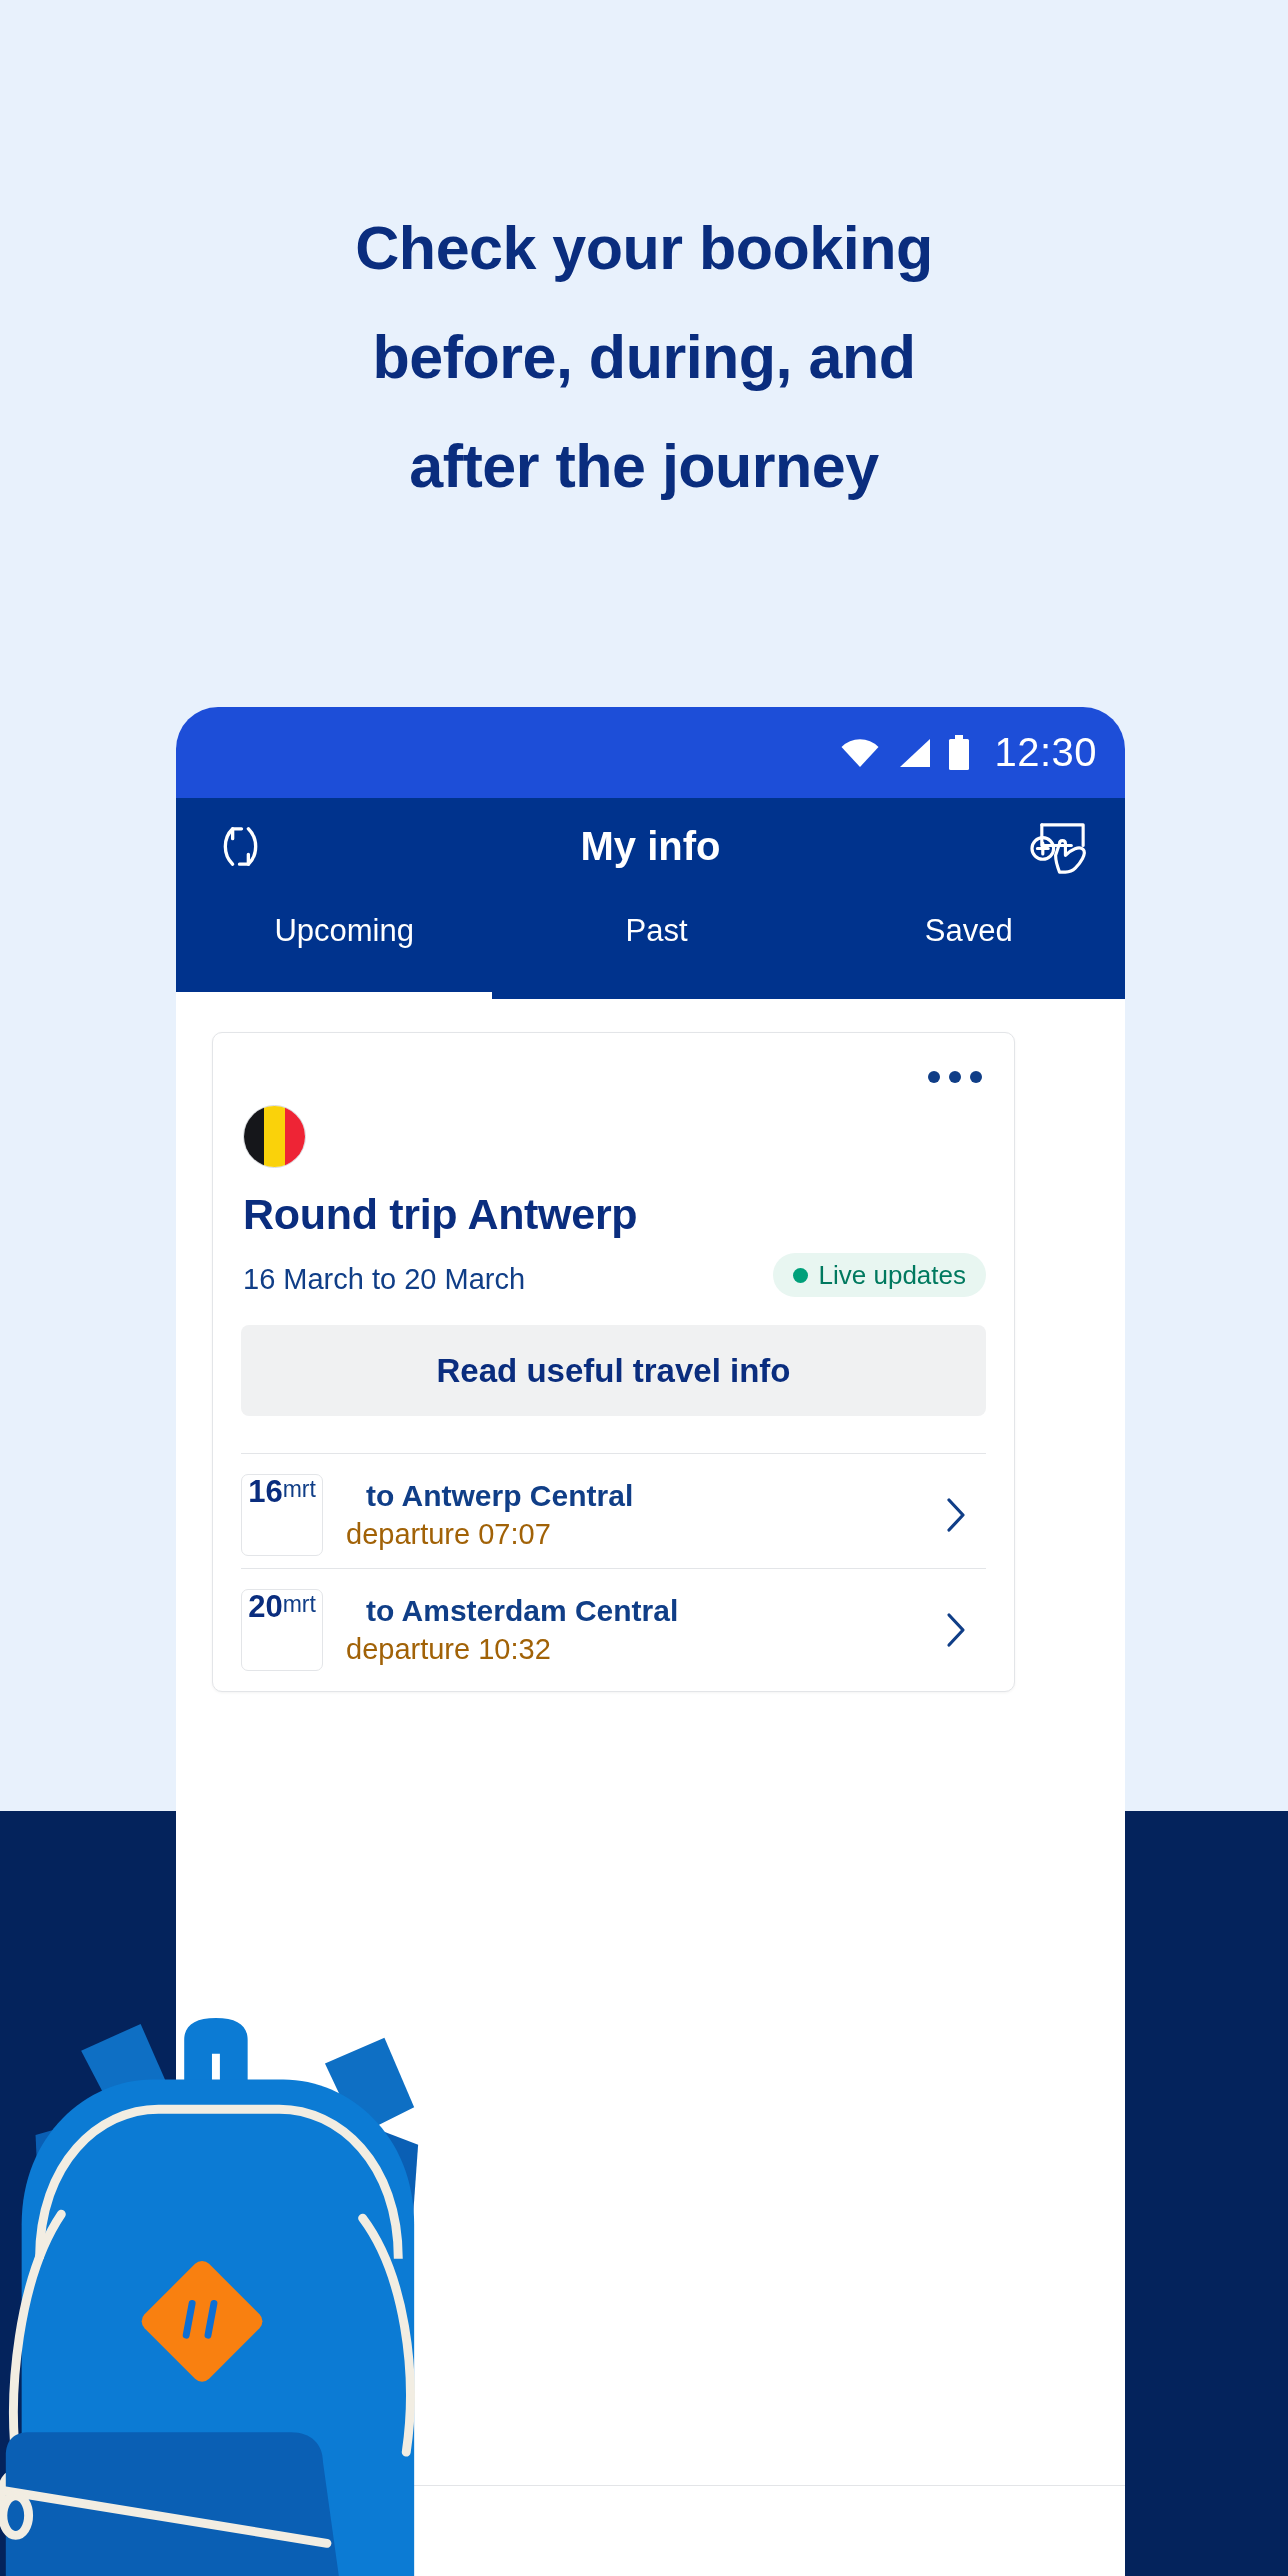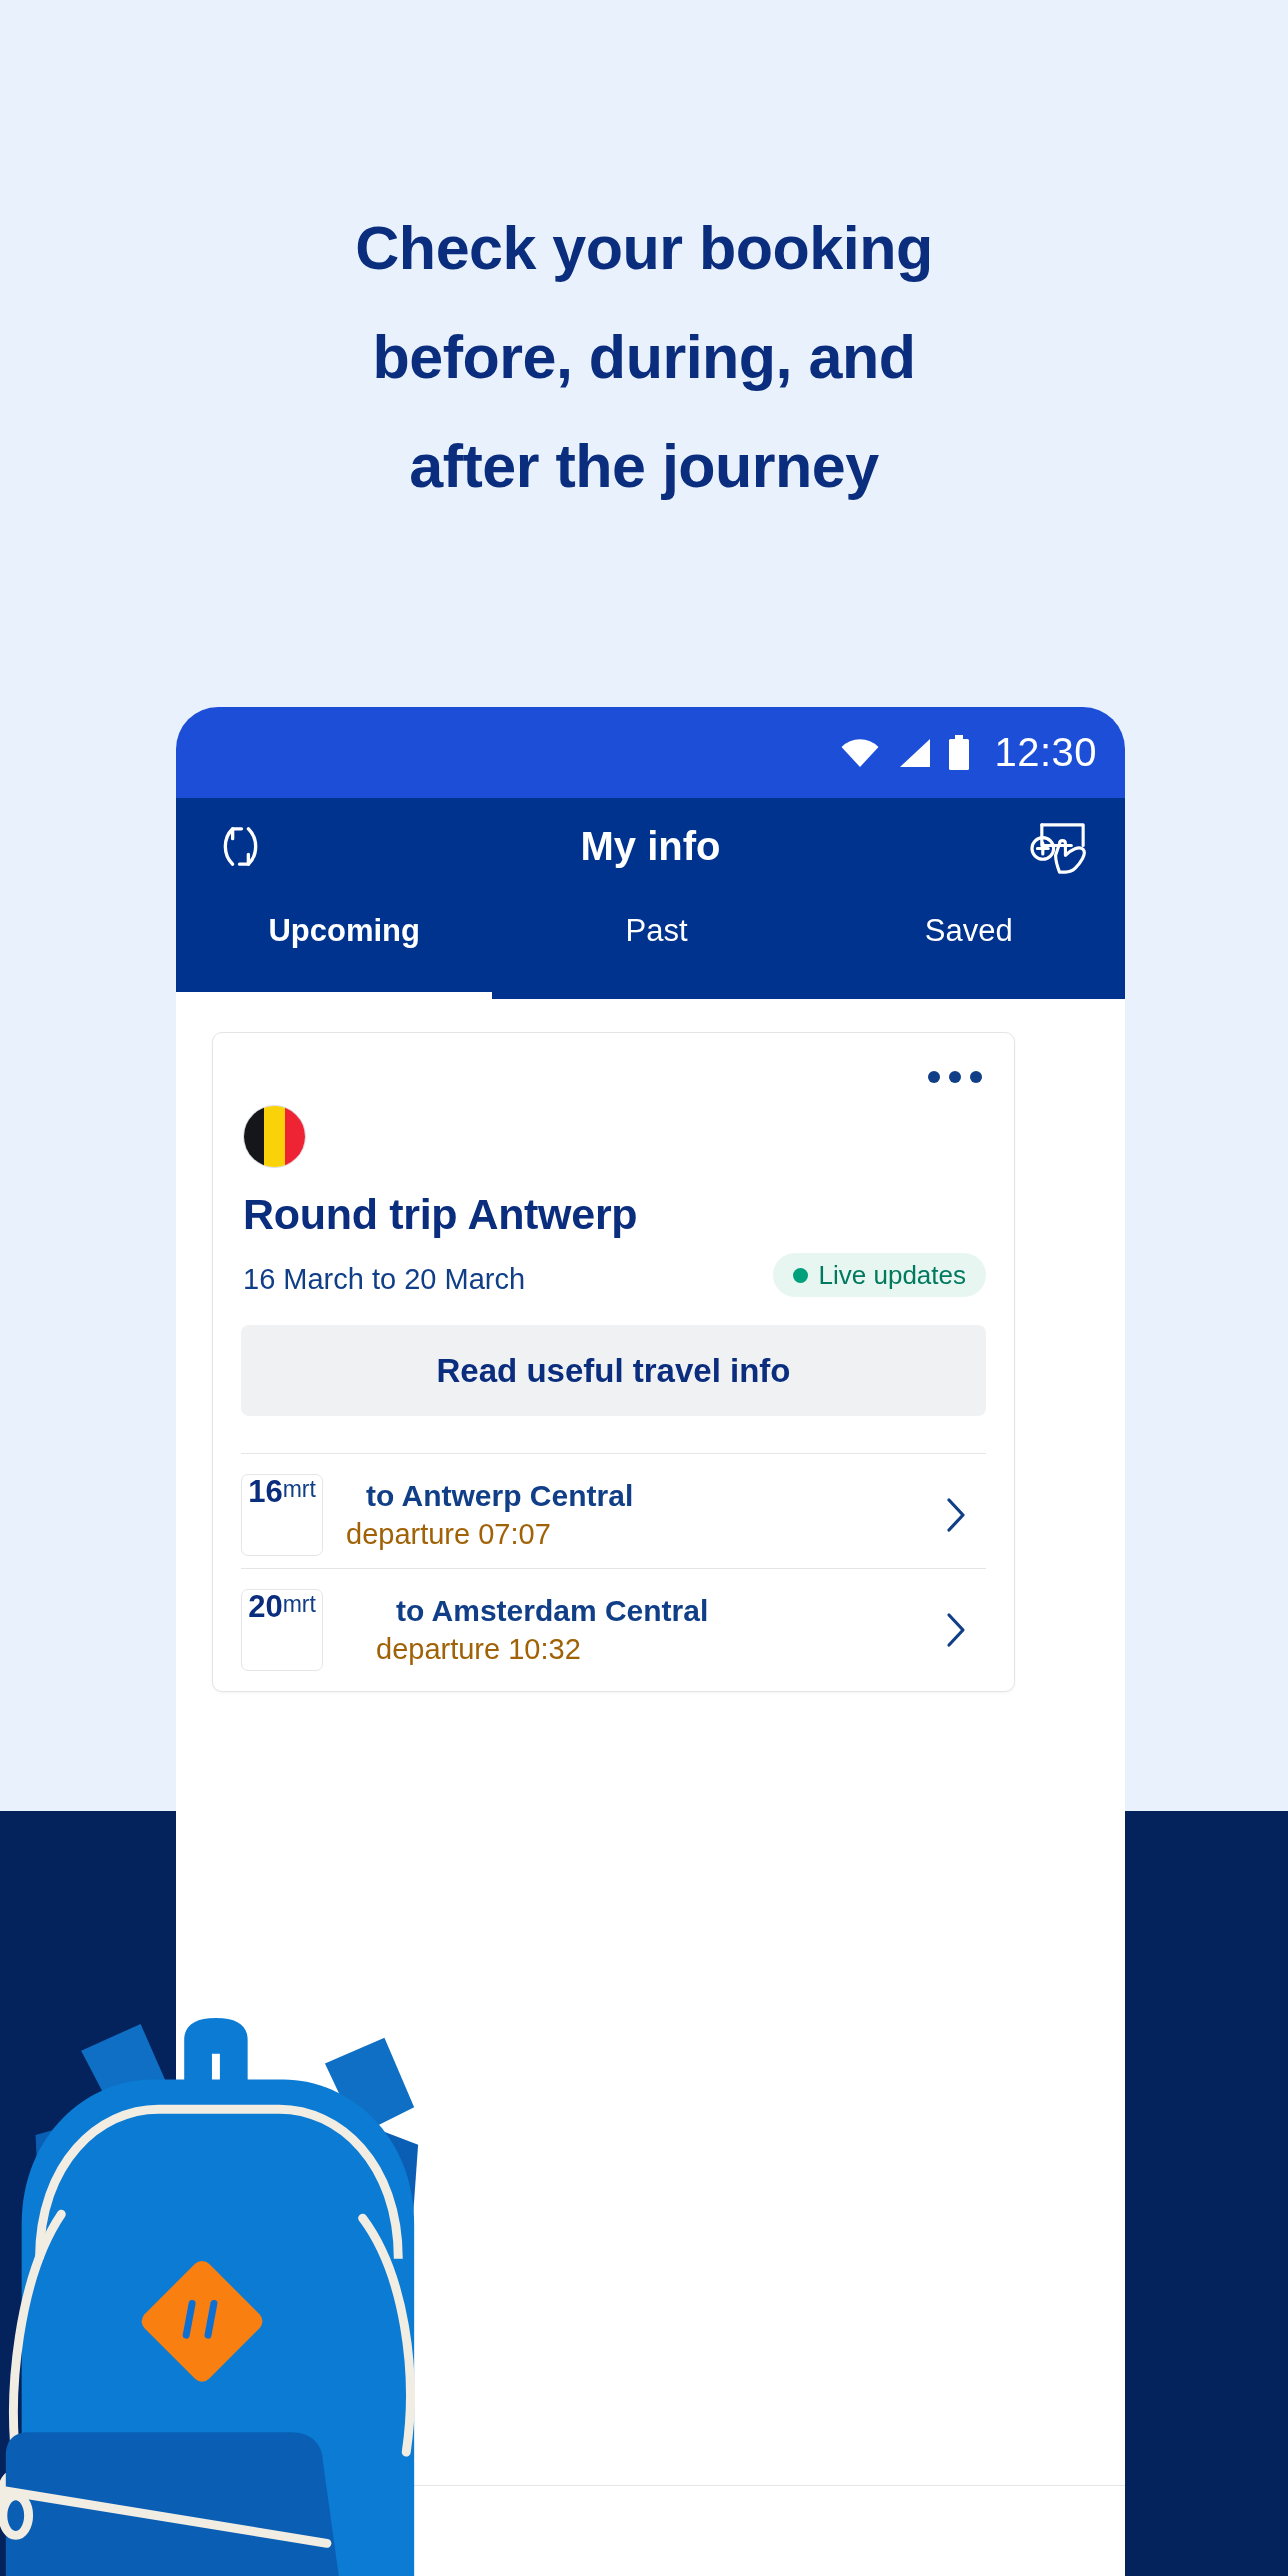--- a/index.html
+++ b/index.html
@@ -116,21 +116,21 @@
   .tab {
     flex: 1;
     display: flex;
     align-items: flex-start;
     justify-content: center;
     padding-top: 18px;
     color: #ffffff;
     font-size: 31px;
     font-weight: 400;
   }
-  .tab.active { font-weight: bold; padding-left: 12px; }
+  .tab.active { font-weight: normal; padding-left: 12px; }
   .tab-underline {
     position: absolute;
     left: 0; bottom: 0;
     width: 316px; height: 7px;
     background: #ffffff;
   }
 
   
   .content {
     position: relative;
@@ -417,21 +417,21 @@
           </div>
           <div class="leg-chevron">
             <svg width="24" height="40" viewBox="0 0 24 40">
               <path d="M5 5 L19 20 L5 35" fill="none" stroke="#103E87" stroke-width="3.2" stroke-linecap="round" stroke-linejoin="round"></path>
             </svg>
           </div>
         </div>
 
         <div class="divider" style="top:535px;"></div>
 
-        <div class="leg" style="top:543px;gap:30px;">
+        <div class="leg" style="top:543px;">
           <div class="leg-date">
             <span class="leg-day">20</span>
             <span class="leg-mon">mrt</span>
           </div>
           <div class="leg-texts">
             <div class="leg-dest">to Amsterdam Central</div>
             <div class="leg-dep">departure 10:32</div>
           </div>
           <div class="leg-chevron">
             <svg width="24" height="40" viewBox="0 0 24 40">

